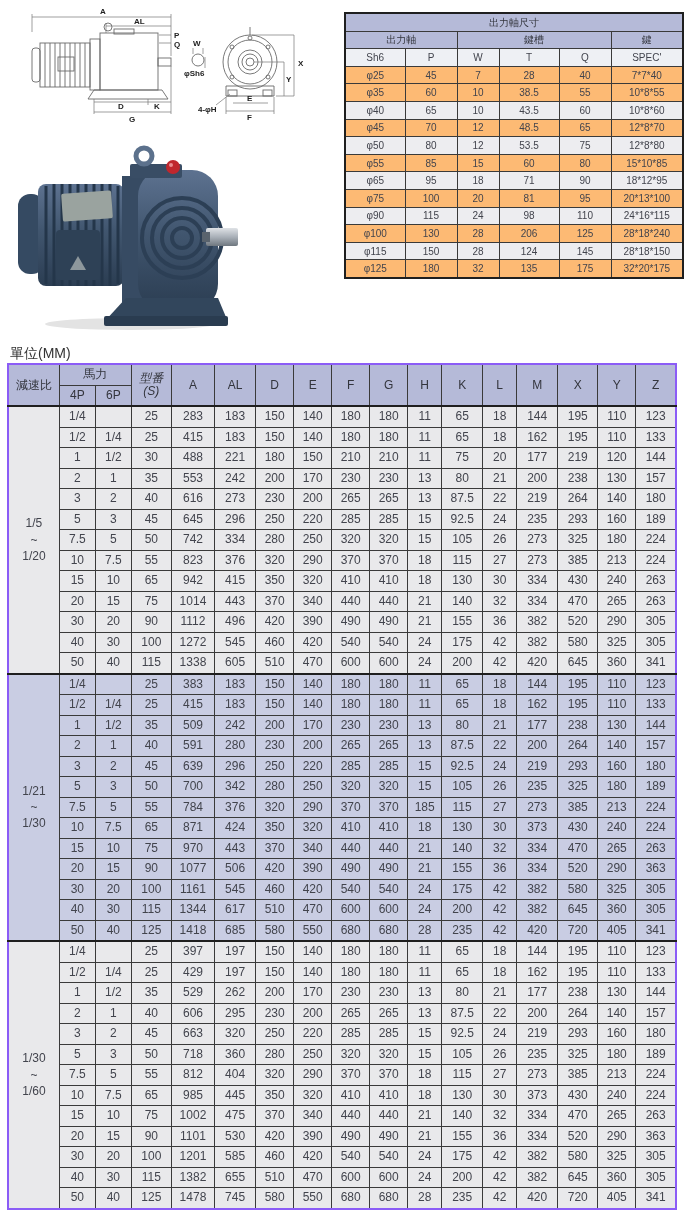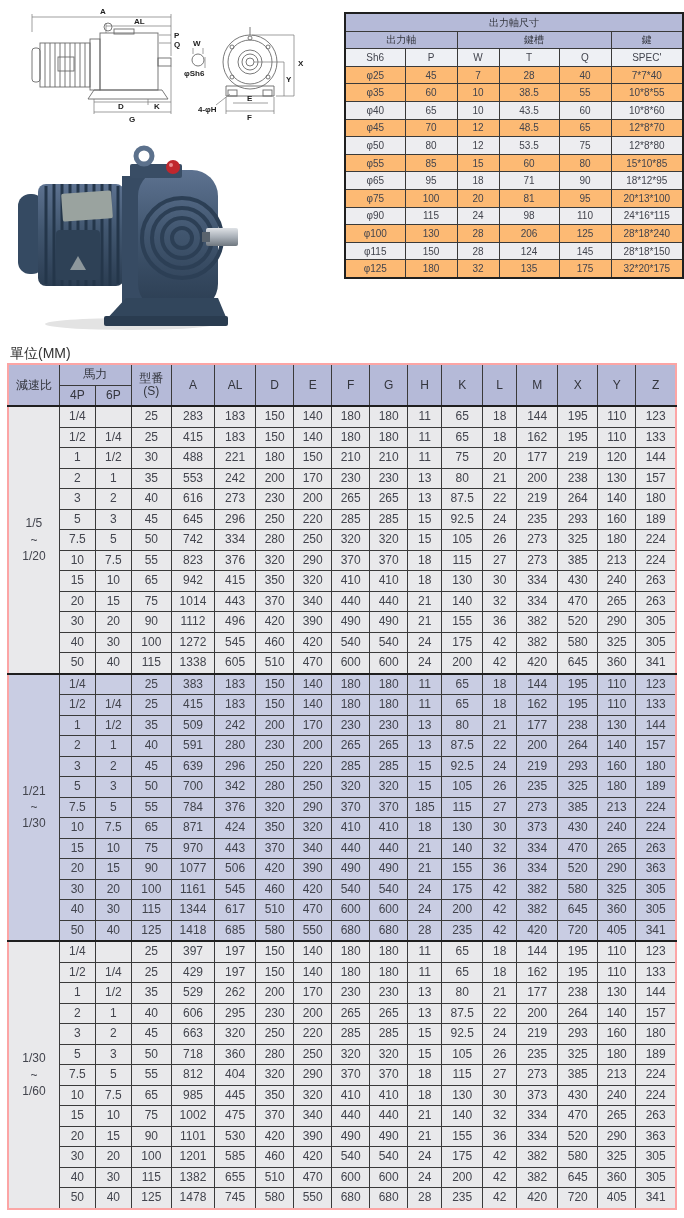--- a/index.html
+++ b/index.html
@@ -14,25 +14,25 @@
   .shaft-table .hdr{background:#b5bad8;color:#33353d;}
   .shaft-table .cols th{background:#eef0f4;text-align:center;}
   .shaft-table tr.lav td{background:#fdba74;}
   .shaft-table tr.lit td{background:#ededf0;}
 
   
   .unit-label{position:absolute;left:10px;top:345px;font-size:14px;color:#333;}
 
   
   .main-table{position:absolute;left:7px;top:363px;width:670px;border-collapse:collapse;
-              table-layout:fixed;font-size:12px;border:2px solid #fca5a5;}
+              table-layout:fixed;font-size:12px;border:2px solid #8b5cf6;}
   .main-table th,.main-table td{border:1px solid #3a3a3a;text-align:center;padding:0;
               height:19.5px;line-height:1.05;font-weight:normal;color:#42444d;}
   .main-table thead th{background:#b5bad8;color:#33353d;}
-  .main-table .model-th{white-space:pre-line;}
+  .main-table .model-th{white-space:pre-line;font-style:italic;}
   .main-table tbody tr.g-gray td{background:#e9e9eb;}
   .main-table tbody tr.g-lav td{background:#c9cde3;}
   .main-table tbody tr.group-start td{border-top:2px solid #1f1f1f;}
   .main-table .ratio-cell{white-space:pre-line;line-height:1.35;}
 
   
   .drawing{position:absolute;left:2px;top:2px;}
   .drawing text{font-family:"Liberation Sans",sans-serif;font-size:8px;font-weight:bold;fill:#222;}
   .drawing .thin{stroke:#6a6a6a;stroke-width:0.9;fill:none;}
   .drawing .dim{stroke:#777;stroke-width:0.7;fill:none;}

